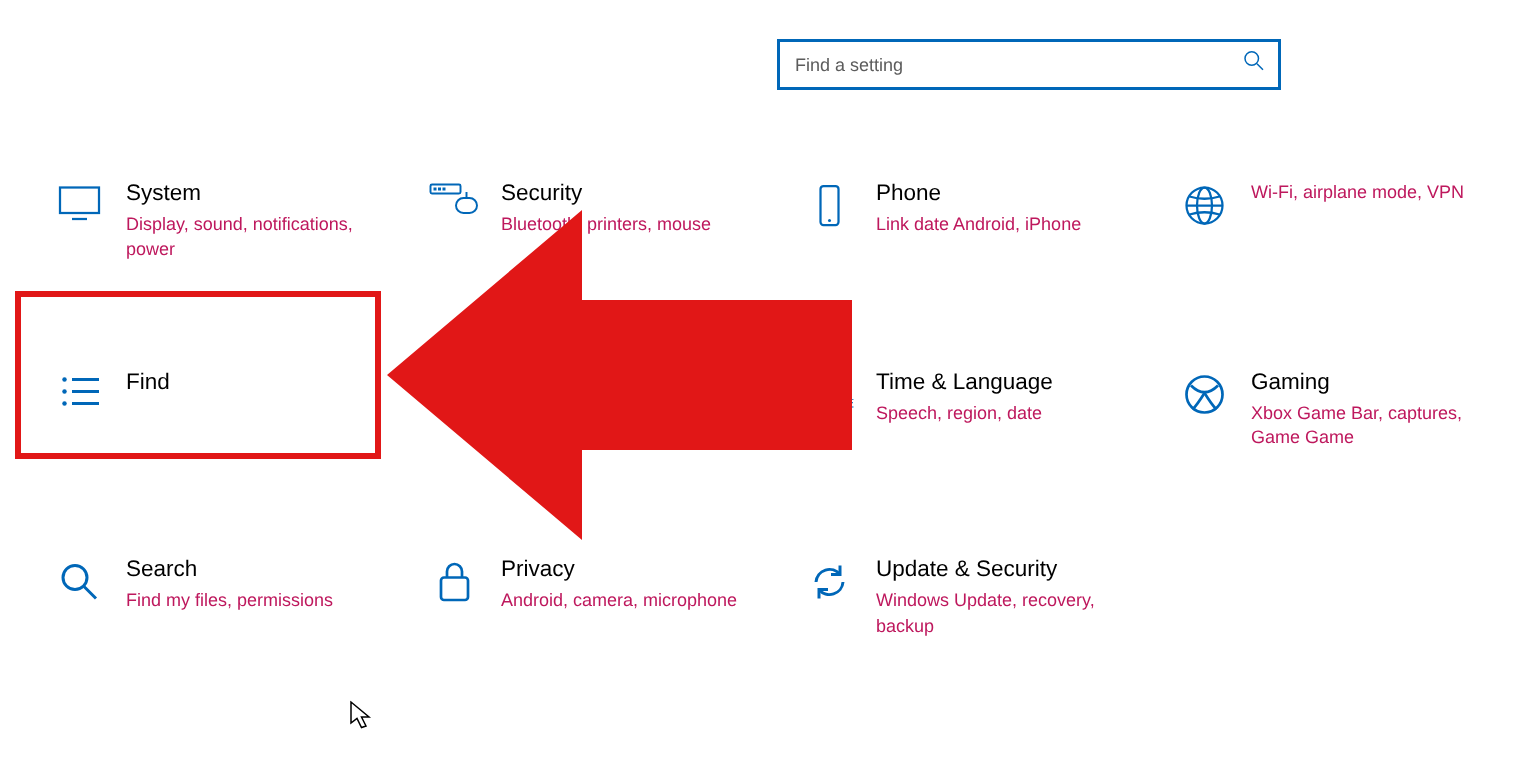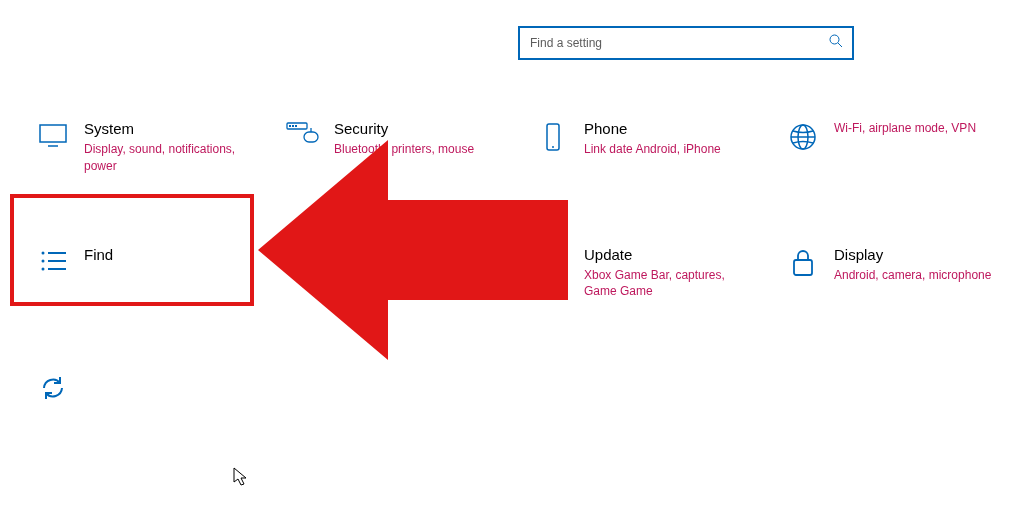--- a/index.html
+++ b/index.html
@@ -181,59 +181,89 @@
           <line x1="10" y1="21" x2="28" y2="21"></line>
       </svg>
     </div>
     <div class="textcell">
       <div class="title">Find</div>
     </div>
   </div>
 
   <div class="tile" style="visibility:hidden"></div>
 
+  <div class="tile">
+    <div class="iconcell">
+      <svg width="32" height="30" viewBox="0 0 32 30" fill="none" stroke="currentColor" stroke-width="1.5">
+        <circle cx="10" cy="10" r="8"></circle>
+          <line x1="10" y1="10" x2="10" y2="5"></line>
+          <line x1="10" y1="10" x2="14" y2="12"></line>
+        <text x="16" y="26" font-size="11" fill="currentColor" stroke="none" font-family="sans-serif">A字</text>
+      </svg>
+    </div>
+    <div class="textcell">
+      <div class="title">Time &amp; Language</div>
+      <div class="subtitle">Speech, region, date</div>
+    </div>
+  </div>
 
   <div class="tile">
     <div class="iconcell">
       <svg width="30" height="30" viewBox="0 0 30 30" fill="none" stroke="currentColor" stroke-width="1.8">
         <circle cx="15" cy="15" r="12"></circle>
         <path d="M6 9 Q15 18 24 9"></path>
         <path d="M15 14 Q10 22 7 25"></path>
         <path d="M15 14 Q20 22 23 25"></path>
       </svg>
     </div>
     <div class="textcell">
-      <div class="title">Update</div>
+      <div class="title">Gaming</div>
       <div class="subtitle">Xbox Game Bar, captures, Game Game</div>
     </div>
   </div>
 
+  <div class="tile">
+    <div class="iconcell">
+      <svg width="30" height="30" viewBox="0 0 30 30" fill="none" stroke="currentColor" stroke-width="2">
+        <circle cx="12" cy="12" r="8"></circle>
+          <line x1="18" y1="18" x2="26" y2="26"></line>
+      </svg>
+    </div>
+    <div class="textcell">
+      <div class="title">Search</div>
+      <div class="subtitle">Find my files, permissions</div>
+    </div>
+  </div>
 
   <div class="tile">
     <div class="iconcell">
       <svg width="26" height="30" viewBox="0 0 26 30" fill="none" stroke="currentColor" stroke-width="1.8">
         <rect x="4" y="12" width="18" height="15" rx="2"></rect>
         <path d="M8 12 V8 a5 5 0 0 1 10 0 V12"></path>
       </svg>
     </div>
     <div class="textcell">
-      <div class="title">Display</div>
+      <div class="title">Privacy</div>
       <div class="subtitle">Android, camera, microphone</div>
     </div>
   </div>
 
   <div class="tile">
     <div class="iconcell">
       <svg width="30" height="30" viewBox="0 0 30 30" fill="none" stroke="currentColor" stroke-width="2">
         <path d="M6 15 a9 9 0 0 1 16 -5"></path>
           <polyline points="22,4 22,10 16,10"></polyline>
         <path d="M24 15 a9 9 0 0 1 -16 5"></path>
           <polyline points="8,26 8,20 14,20"></polyline>
       </svg>
     </div>
+    <div class="textcell">
+      <div class="title">Update &amp; Security</div>
+      <div class="subtitle">Windows Update, recovery, backup</div>
+    </div>
   </div>
 
 </div>
 
 <div class="highlight"></div>
 
 <svg class="arrow" width="320" height="220" viewBox="0 0 320 220">
   <polygon fill="#e11717" points="0,110 130,0 130,60 310,60 310,160 130,160 130,220"></polygon>
 </svg>
 

